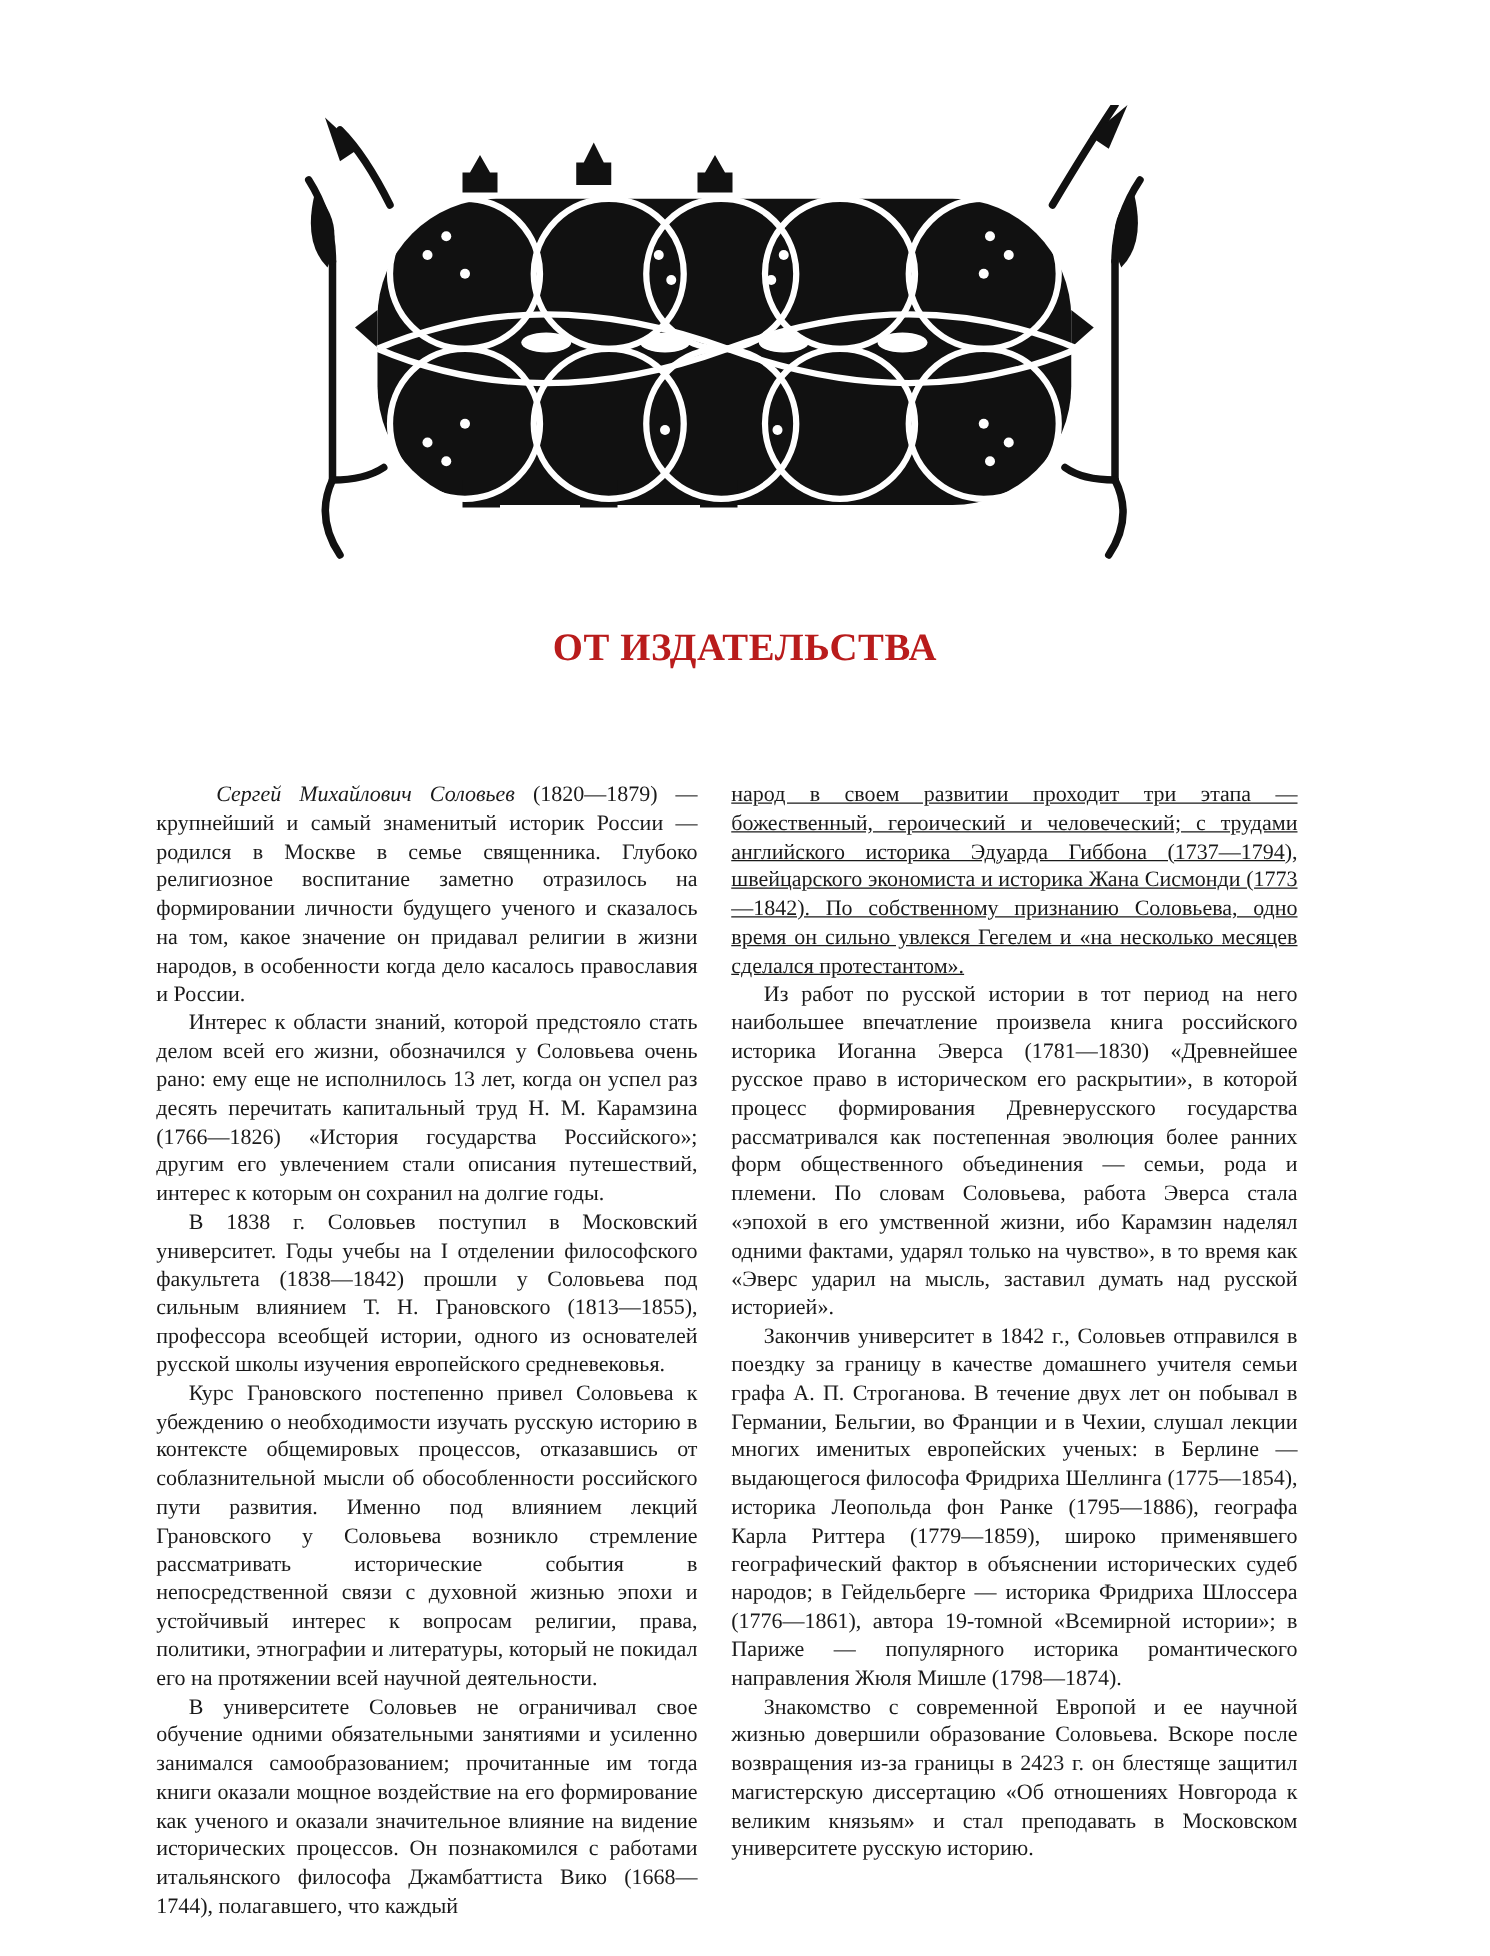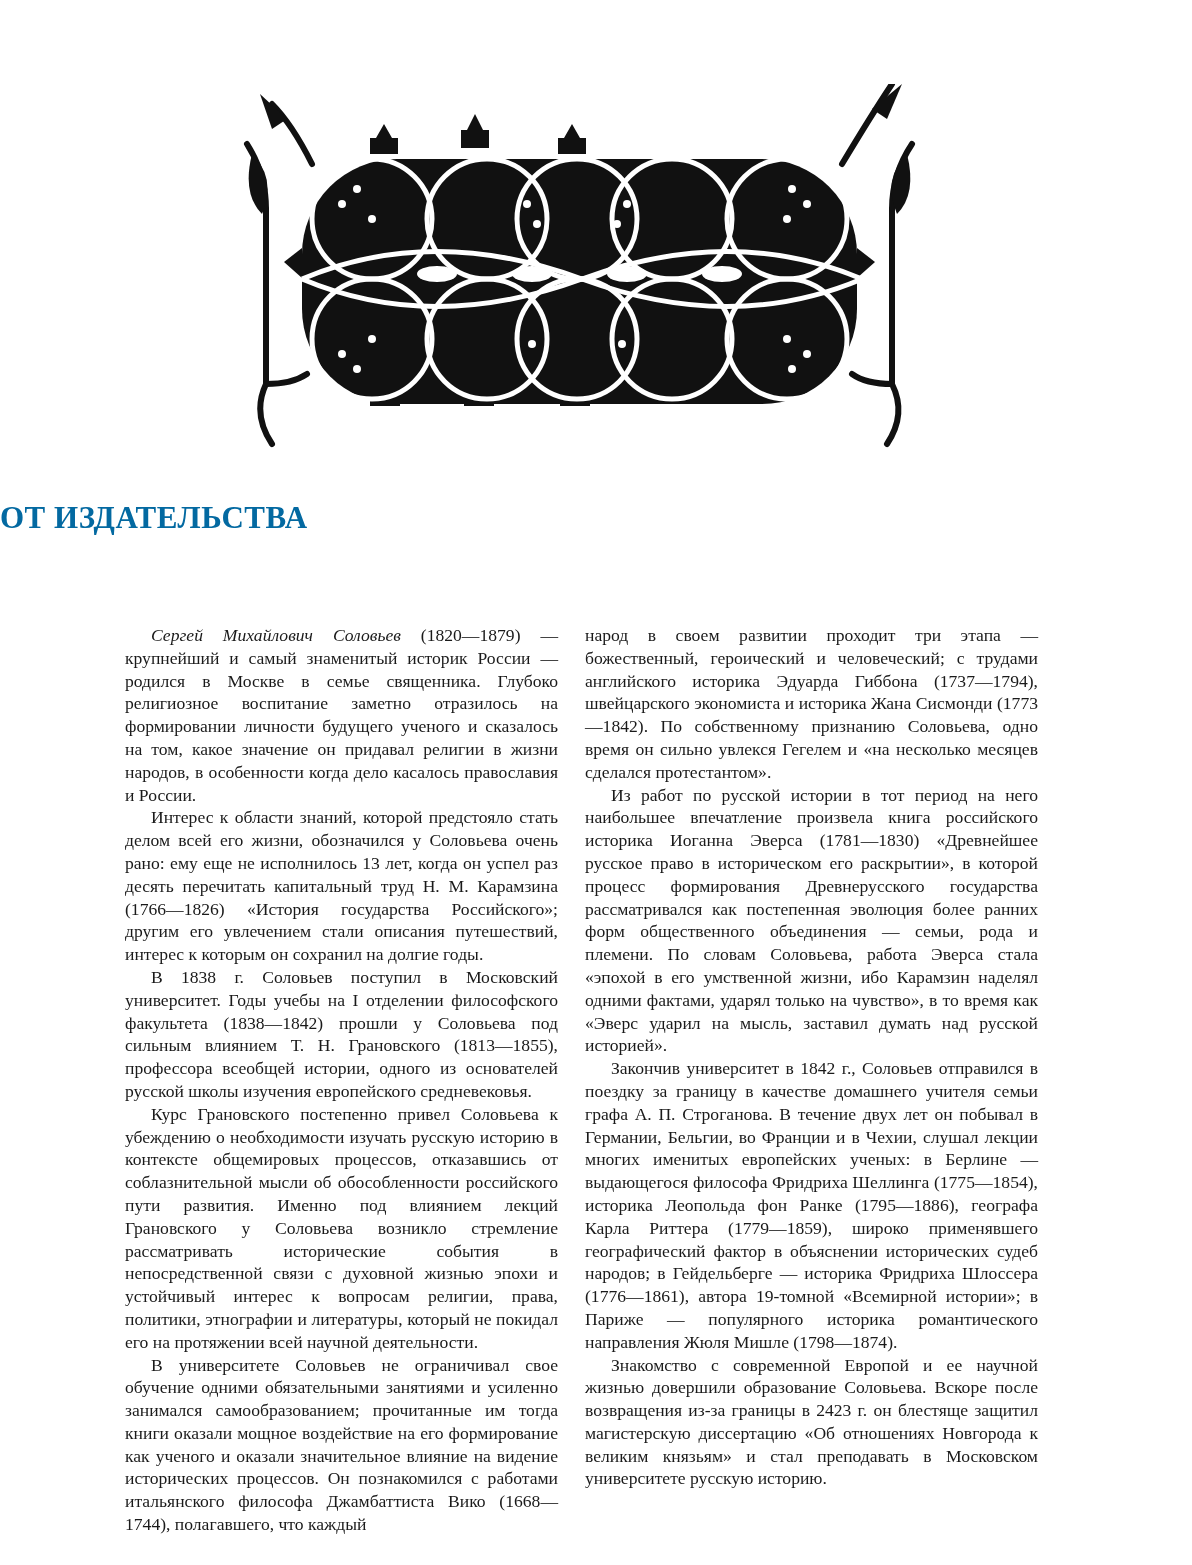--- a/index.html
+++ b/index.html
@@ -1,27 +1,27 @@
 <!DOCTYPE html>
 <html><head>
 <meta charset="utf-8">
 <style>
   html, body { margin: 0; padding: 0; background: #ffffff; }
   body { width: 1192px; height: 1565px; position: relative; overflow: hidden;
          font-family: "Liberation Serif", "DejaVu Serif", serif; color: #1a1a1a; }
   .ornament { position: absolute; left: 232px; top: 84px; width: 700px; height: 380px; }
-  .title { position: absolute; left: 0; width: 1192px; top: 500px; text-align: left;
-           font-size: 31px; font-weight: bold; letter-spacing: 0.5px; color: #0369a1; }
+  .title { position: absolute; left: 0; width: 1192px; top: 500px; text-align: center;
+           font-size: 31px; font-weight: bold; letter-spacing: 0.5px; color: #b91c1c; }
   .col { position: absolute; top: 624px; font-size: 17.6px; line-height: 22.8px;
          text-align: justify; hyphens: manual; }
   .col-left { left: 125px; width: 433px; }
   .col-right { left: 585px; width: 453px; }
   .col p { margin: 0; text-indent: 26px; }
-  .col p.cont { text-indent: 0; }
-  .col em { font-style: italic; }
+  .col p.cont { text-indent: 0; text-decoration: underline; }
+  .col em { font-style: italic; margin-left: 22px; }
 </style>
 </head>
 <body>
 
 <div class="ornament">
   <svg width="700" height="380" viewBox="0 0 700 380" xmlns="http://www.w3.org/2000/svg">
 
     <g fill="#111">
       <rect x="70" y="75" width="555" height="245" rx="95" ry="95"></rect>
 

